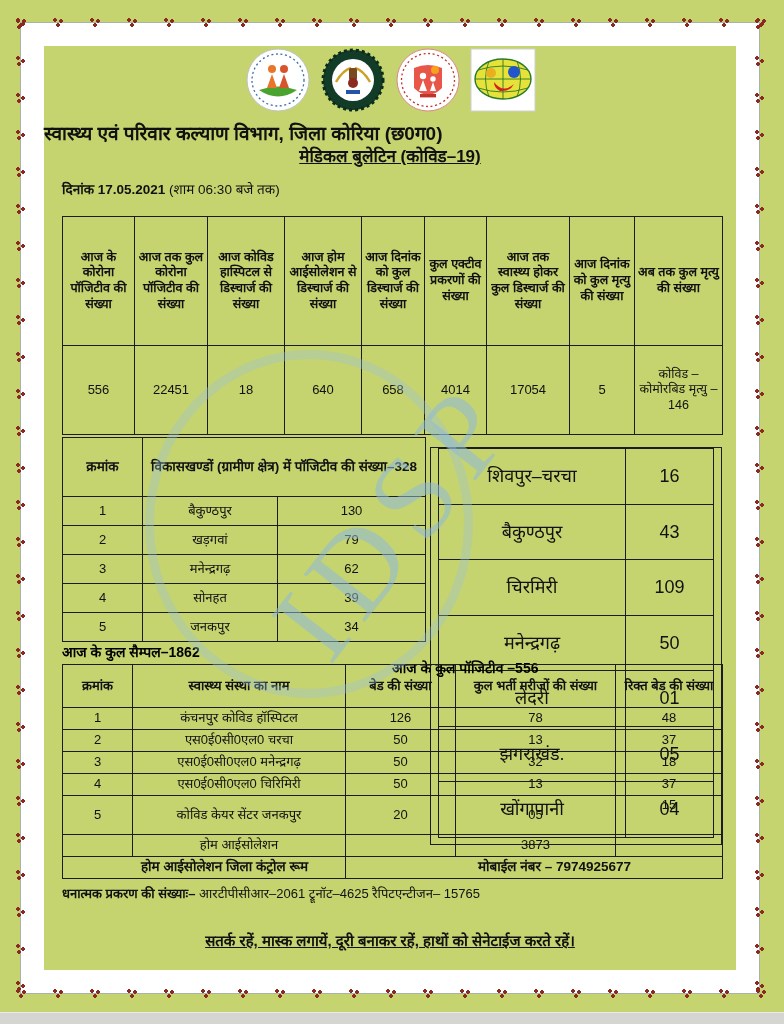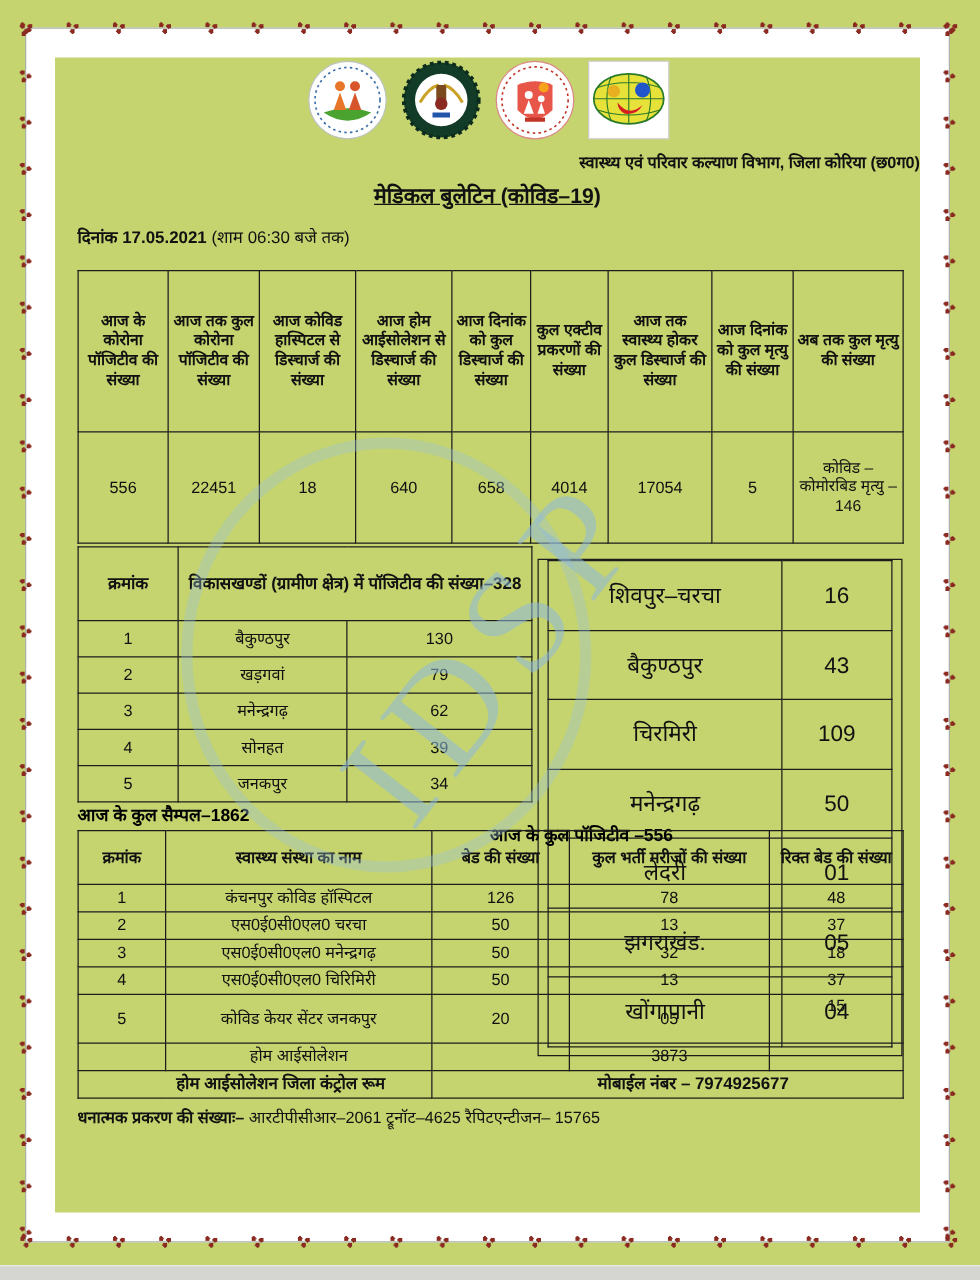--- a/index.html
+++ b/index.html
@@ -21,21 +21,21 @@
     background-image:
       radial-gradient(circle 2px at 3px 4px,  var(--mc) 95%, transparent),
       radial-gradient(circle 2px at 4px 10px, var(--mc) 95%, transparent),
       radial-gradient(circle 2px at 8px 7px,  var(--mc) 95%, transparent);
     background-size:11px 37px; background-repeat:repeat-y; }
   .photo-strip { position:absolute; left:0; bottom:0; width:100%; height:11px; background:#d5d5d2; border-top:1px solid #eceae6; }
 
   
   .logo-row { position:absolute; left:0; top:0; width:100%; display:flex; justify-content:center; gap:9px; }
   .logo { width:66px; height:68px; display:flex; align-items:center; justify-content:center; }
-  .title1 { position:absolute; left:0; top:74px;  width:100%; text-align:right; font-size:13px; font-weight:bold; color:#111; }
+  .title1 { position:absolute; left:0; top:74px;  width:100%; text-align:left; font-size:19px; font-weight:bold; color:#111; }
   .title2 { position:absolute; left:0; top:98px;  width:100%; text-align:center; font-size:17px; font-weight:bold; color:#111; text-decoration:underline; }
   .date-line { position:absolute; left:18px; top:134px; font-size:13.5px; color:#111; }
   .date-line .b { font-weight:bold; }
 
   
   table { border-collapse:collapse; table-layout:fixed; }
   td, th { border:1.6px solid #1c1c1c; text-align:center; vertical-align:middle;
            padding:1px 3px; color:#111; font-size:13px; line-height:1.25; overflow:hidden; }
   th { font-weight:bold; }
   .summary { position:absolute; left:18px; top:170px; width:660px; }
@@ -327,18 +327,19 @@
       </tr>
     </tbody>
       </table>
 
     <div class="foot">
       <div class="row">
         <span class="lbl">धनात्मक प्रकरण की संख्याः–</span>
         <span>आरटीपीसीआर–2061  ट्रूनॉट–4625  रैपिटएन्टीजन– 15765</span>
       </div>
     </div>
+    <div class="slogan">सतर्क रहें, मास्क लगायें, दूरी बनाकर रहें, हाथों को सेनेटाईज करते रहें।</div>
 
     <div class="wm-ring"></div>
     <div class="wm-text">IDSP</div>
 
   </div>
 </div>
 
 </body></html>

